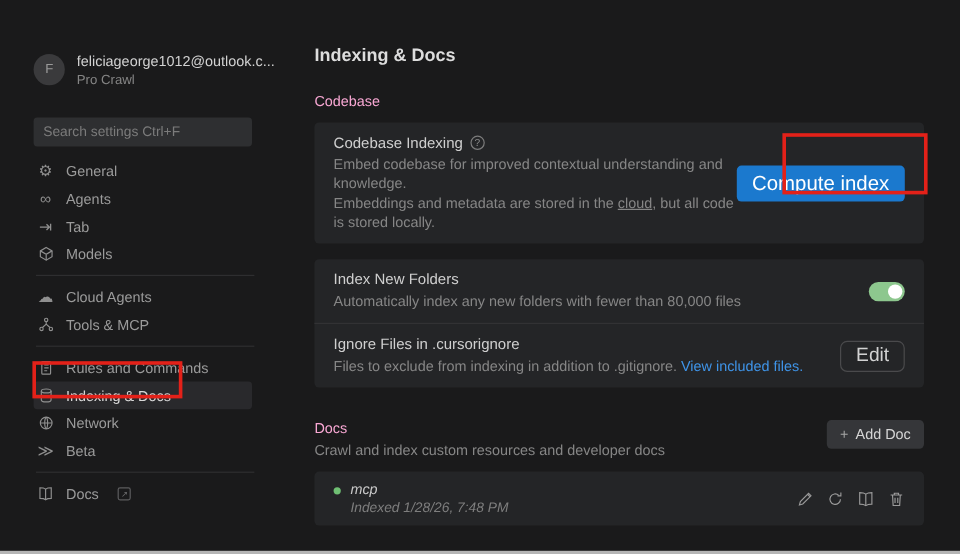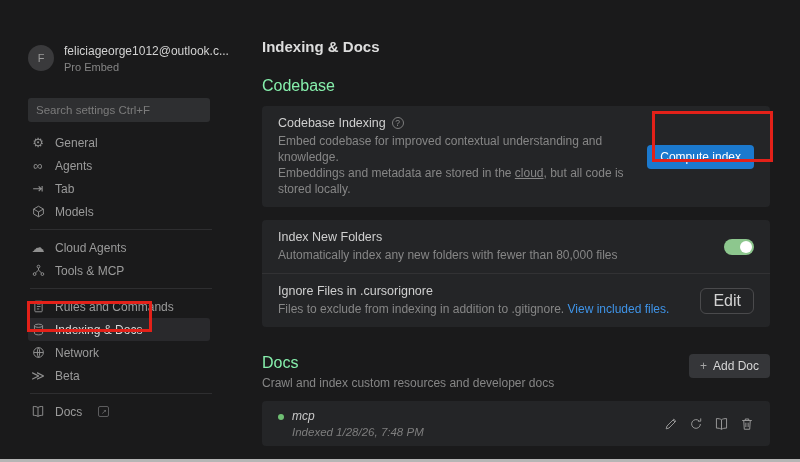--- a/index.html
+++ b/index.html
@@ -27,31 +27,31 @@
   .nav-item.selected { background:#29292c; color:#d8d8d8; }
   .nav-divider { height:1px; background:#2e2e30; width:182px; margin:6px 0 6px 2px; }
   .nicon { width:16px; display:inline-flex; justify-content:center; align-items:center;
     font-size:13px; color:#8f8f8f; flex:0 0 auto; }
   .nicon svg { stroke:#8f8f8f; fill:none; stroke-width:1.2; }
   .ext-box { display:inline-flex; width:11px; height:11px; border:1px solid #5c5c5e; border-radius:2px;
     align-items:center; justify-content:center; font-size:7px; color:#6d6d6f; margin-left:7px; }
   
   .main { position:absolute; left:235px; top:0; width:565px; height:100%; padding:0 30px 0 27px; }
   .page-title { color:#dddddd; font-size:15px; font-weight:bold; margin-top:38px; }
-  .section-label { color:#86efac; font-size:16px; margin-top:22px; }
+  .section-label { color:#f9a8d4; font-size:12px; margin-top:22px; }
   .card { background:#242527; border-radius:4px; margin-top:11px; }
   .row { display:flex; align-items:center; justify-content:space-between; padding:10px 16px; }
   .row-title { color:#cfcfcf; font-size:12.5px; display:flex; align-items:center; gap:6px;text-align:right; }
   .row-desc { color:#868686; font-size:12px; margin-top:3px; line-height:16px; }
   .underlined { text-decoration:underline; }
   .link { color:#3f94e8; cursor:pointer; }
   .help-circle { display:inline-flex; width:12px; height:12px; border:1px solid #7c7c7c; border-radius:50%;
     color:#8d8d8d; font-size:8.5px; align-items:center; justify-content:center; }
   .btn-primary { background:#1b79ce; color:#ffffff; border:none; border-radius:4px;
-    font-size:12px; padding:5px 13px; cursor:pointer; font-family:inherit; white-space:nowrap; }
+    font-size:17px; padding:5px 13px; cursor:pointer; font-family:inherit; white-space:nowrap; }
   .btn-edit { background:transparent; color:#d2d2d2; border:1px solid #4a4a4c; border-radius:6px;
     font-size:16px; padding:3px 12px; cursor:pointer; font-family:inherit; }
   .btn-adddoc { background:#353639; color:#d6d6d6; border:none; border-radius:4px;
     font-size:12px; padding:5px 11px; cursor:pointer; font-family:inherit; display:flex; gap:6px; align-items:center; }
   .btn-adddoc .plus { color:#a5a5a5; }
   .card-divider { height:1px; background:#323234; margin:0 0; }
   .toggle { width:30px; height:16px; border-radius:8px; background:#8dc78e; position:relative; cursor:pointer; flex:0 0 auto; }
   .toggle .knob { position:absolute; right:2px; top:2px; width:12px; height:12px; border-radius:50%; background:#ffffff; }
   .docs-header { display:flex; justify-content:space-between; align-items:flex-start; margin-top:27px; }
   .doc-item-left { display:flex; align-items:flex-start; gap:8px; }
@@ -71,21 +71,21 @@
 <body>
 
 <div class="screen">
 
   <div class="sidebar">
 
     <div class="account">
       <div class="avatar">F</div>
       <div>
         <div class="acct-email">feliciageorge1012@outlook.c...</div>
-        <div class="acct-plan">Pro Embed</div>
+        <div class="acct-plan">Pro Crawl</div>
       </div>
     </div>
 
     <input class="search" type="text" placeholder="Search settings Ctrl+F" style="">
 
     <div class="nav">
       <div class="nav-item">
         <span class="nicon">⚙</span>
         <span>General</span>
       </div>

